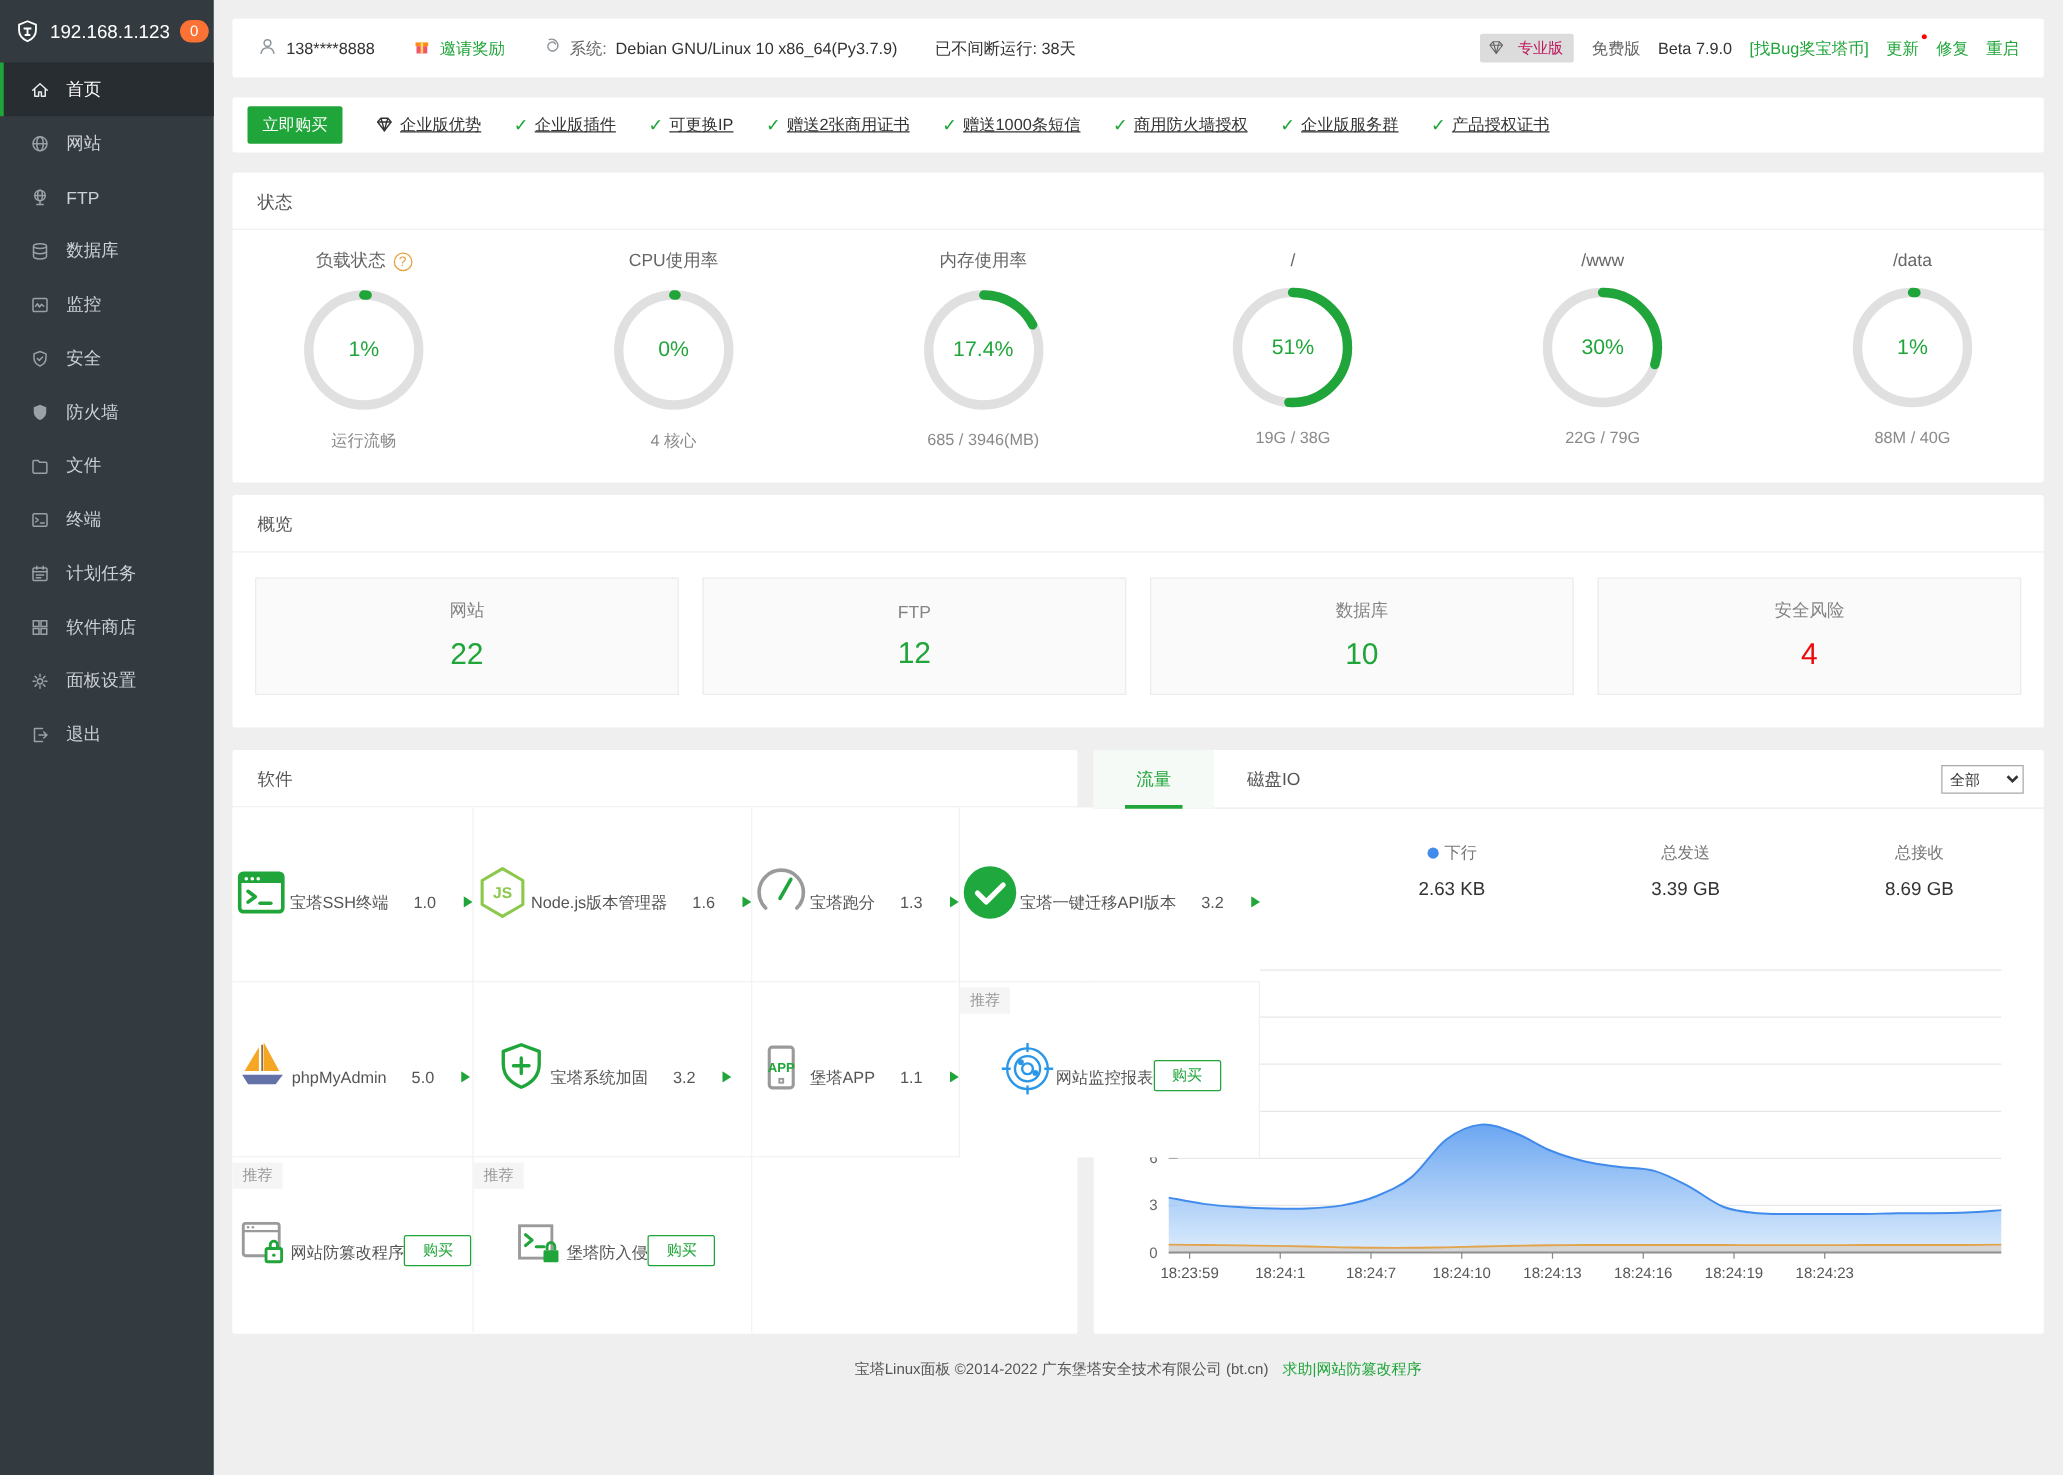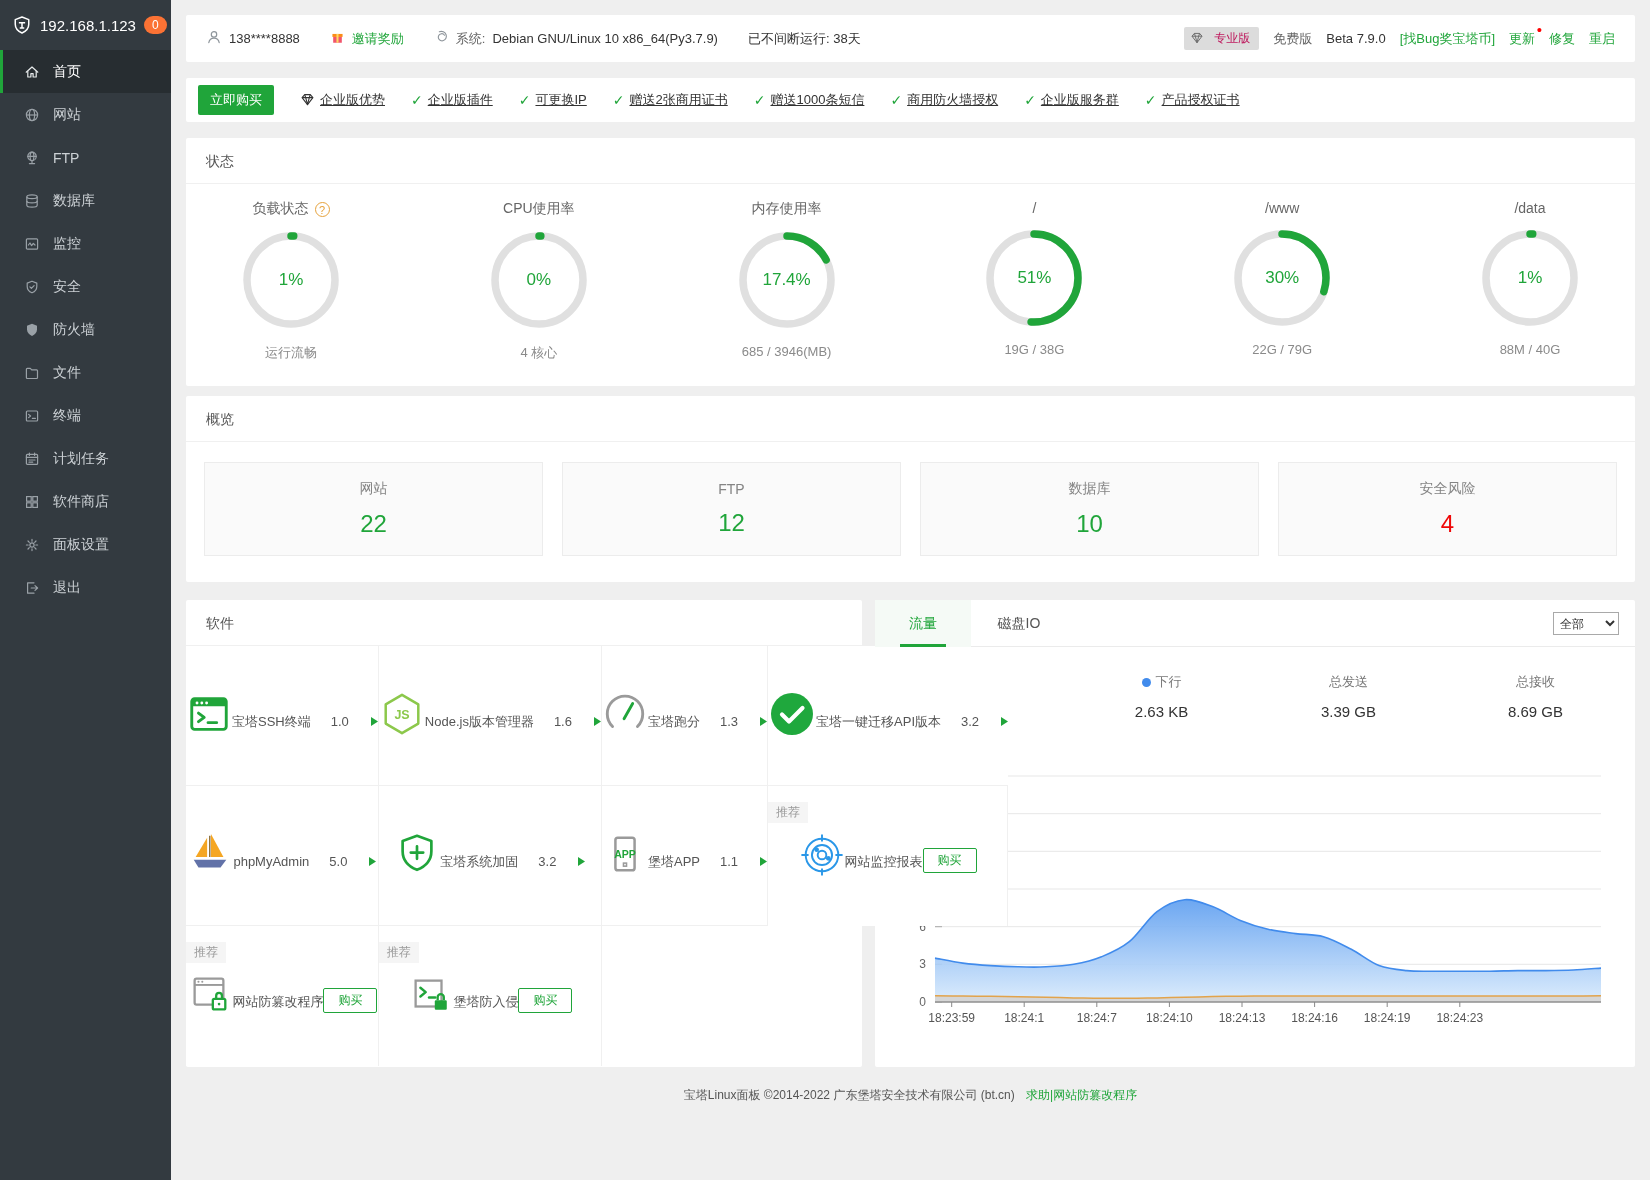--- a/index.html
+++ b/index.html
@@ -63,21 +63,21 @@
 
   
   .bottom{display:flex;gap:13px}
   .soft-card{width:676px;height:467px}
   .soft-grid{display:grid;grid-template-columns:repeat(4,1fr)}
   .soft-cell{height:140px;position:relative;border-right:1px solid #f0f0f0;border-bottom:1px solid #f0f0f0;display:flex;align-items:center;justify-content:center;cursor:pointer;background:#fff}
   .soft-cell.c4{border-right:none}
   .soft-cell.r3{border-bottom:none}
   .soft-name{font-size:13px;color:#555;margin-top:12px;display:flex;align-items:center;gap:20px;white-space:nowrap}
   .play{margin-left:1px;display:flex}
-  .rec-tag{position:absolute;top:16px;left:0;background:#f5f5f5;color:#9a9a9a;font-size:12px;padding:2px 8px}
+  .rec-tag{position:absolute;top:4px;left:0;background:#f5f5f5;color:#9a9a9a;font-size:12px;padding:2px 8px}
   .buy-btn{margin-top:9px;border:1px solid var(--green);color:var(--green);background:#fff;font-size:12px;padding:3px 14px;border-radius:2px;cursor:pointer}
 
   
   .traffic-card{flex:1;height:467px}
   .t-head{height:47px;border-bottom:1px solid #ebebeb;display:flex;align-items:center;position:relative}
   .t-tab{width:96px;text-align:center;line-height:47px;font-size:14px;color:#555;cursor:pointer;position:relative}
   .t-tab.active{color:var(--green);background:#f5faf6}
   .t-tab.active::after{content:"";position:absolute;left:50%;transform:translateX(-50%);bottom:0;width:46px;height:3px;background:var(--green)}
   .t-select{position:absolute;right:16px;top:12px;font-size:12px;height:23px;border:1px solid #a9a9a9;border-radius:0;background:#fff;color:#333;padding:0 2px;width:66px}
   .t-stats{display:flex;padding:26px 6px 4px}

